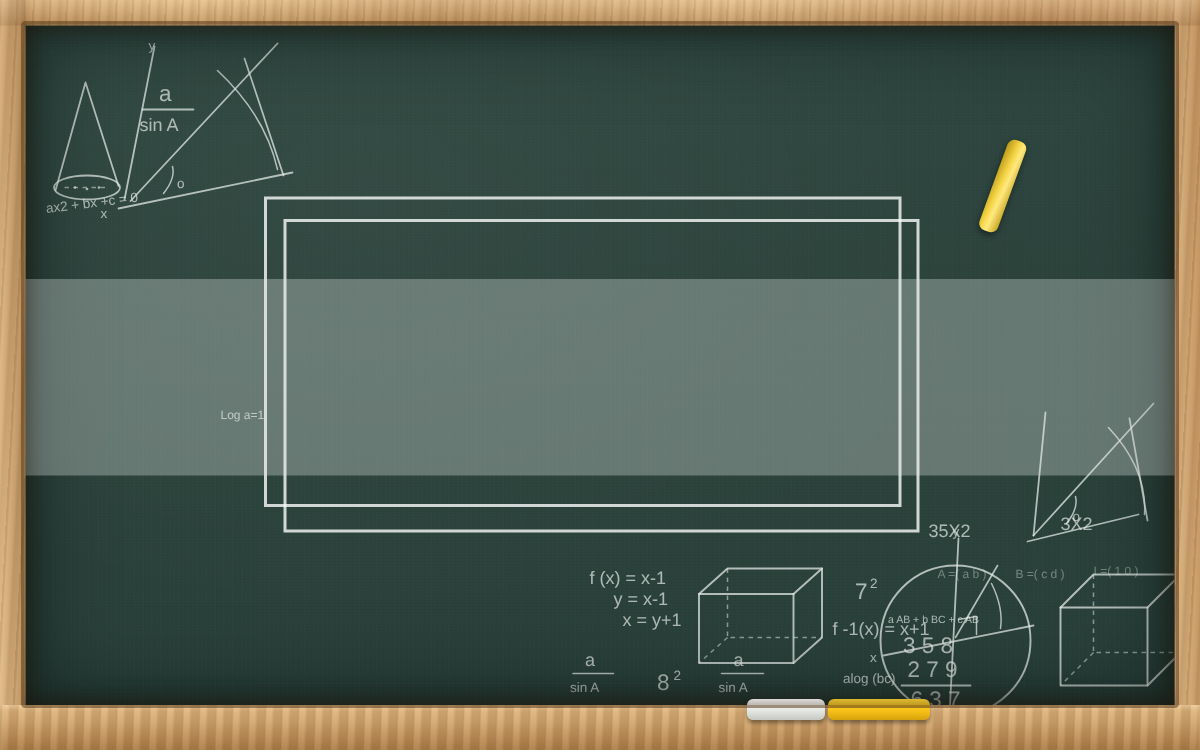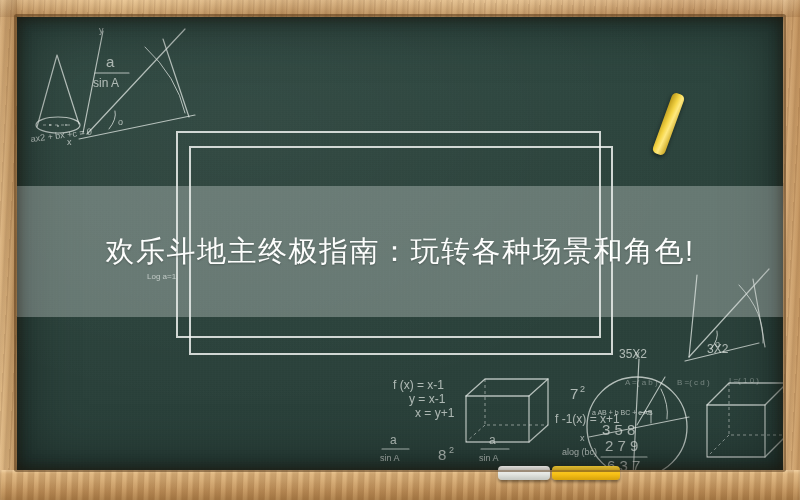--- a/index.html
+++ b/index.html
@@ -244,21 +244,20 @@
     </div>
 
     <div class="board-vign"></div>
   </div>
 
   <div class="deco-rect deco-1"></div>
   <div class="deco-rect deco-2"></div>
 
   <div class="band"></div>
 
-  <div class="title">欢乐斗地主终极指南：玩转各种场景和角色!</div>
 
   <div class="chalk-stick chalk-yellow-diag"></div>
 
   <div class="tray"></div>
   <div class="chalk-stick chalk-white-tray"></div>
   <div class="chalk-stick chalk-yellow-tray"></div>
 
   <div class="frame-shadow-in"></div>
 </div>
 

